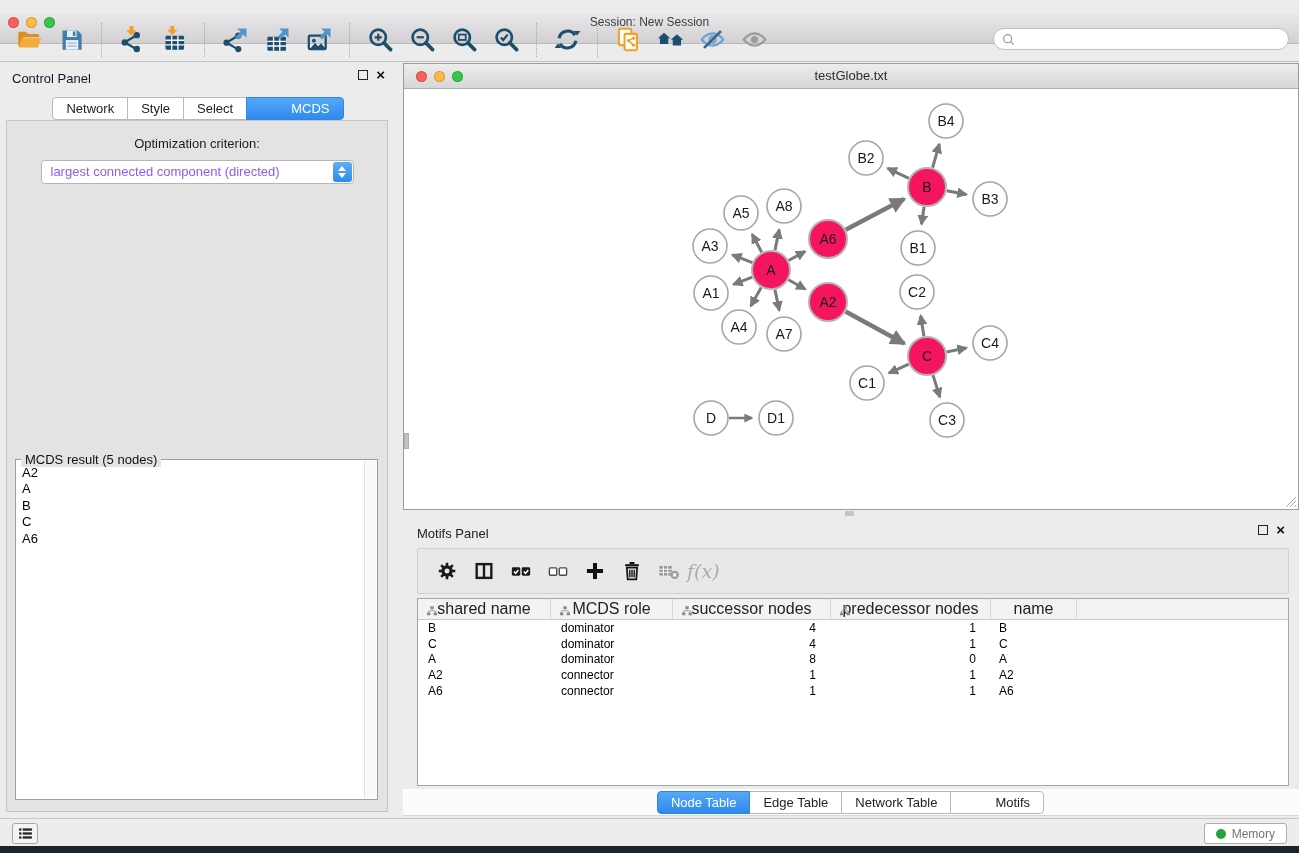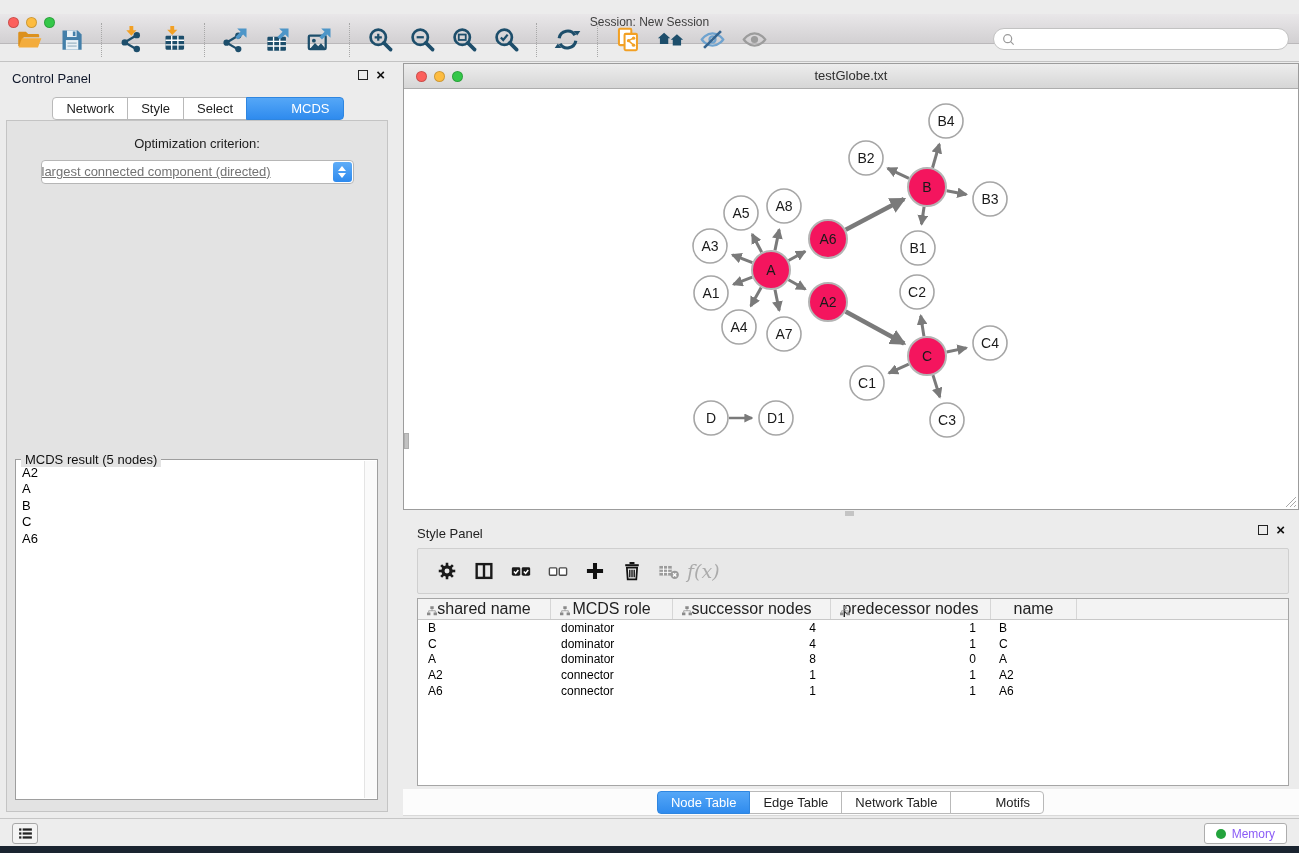--- a/index.html
+++ b/index.html
@@ -36,22 +36,22 @@
   .seg-tab { padding:3px 13px; background:#fff; border:1px solid #b9b9b9; margin-left:-1px;
     font-size:13px; color:#222; position:relative; }
   .seg-tab:first-child { border-radius:4px 0 0 4px; }
   .seg-tab:last-child { border-radius:0 4px 4px 0;padding-left:44px; }
   .seg-tab.active { background:linear-gradient(#55a7f7,#2f8bee); border-color:#2f86e0; color:#fff; z-index:1; }
   .cp-body { position:absolute; left:6px; right:9px; top:57px; bottom:6px;
     background:#e3e3e3; border:1px solid #c4c4c4; }
   .opt-label { text-align:center; margin-top:15px; color:#1c1c1c; }
   .select-box { position:relative; width:313px; height:24px; margin:9px auto 0;
     background:#fff; border:1px solid #b6b6b6; border-radius:4px; }
-  .select-box .val { display:block; line-height:22px; padding-left:0; color:#737373;
-    white-space:nowrap; overflow:hidden;text-decoration:underline; }
+  .select-box .val { display:block; line-height:22px; padding-left:9px; color:#8b5cf6;
+    white-space:nowrap; overflow:hidden; }
   .stepper { position:absolute; right:1px; top:1px; bottom:1px; width:19px; border-radius:3px;
     background:linear-gradient(#5fadf8,#2e8aee); }
   .stepper i { position:absolute; left:50%; transform:translateX(-50%);
     border-left:4px solid transparent; border-right:4px solid transparent; }
   .stepper .up { top:4px; border-bottom:5px solid #fff; }
   .stepper .dn { bottom:4px; border-top:5px solid #fff; }
   .cp-buttons { display:flex; justify-content:center; gap:14px; margin-top:12px; }
   .soft-btn { height:23px; padding:0 17px; background:#fff; border:1px solid #b3b3b3;
     border-radius:4px; font-size:13px; color:#111; line-height:21px; }
   .result-box { position:absolute; left:8px; right:9px; top:338px; bottom:11px;
@@ -95,21 +95,21 @@
   
   .tp-tabs { position:absolute; left:0; right:0; top:271px; height:27px; background:#fcfcfc;
     display:flex; justify-content:center; align-items:center; border-bottom:1px solid #d9d9d9; }
   .statusbar { position:absolute; left:0; right:0; top:818px; height:28px;
     background:#ededed; border-top:1px solid #c6c6c6; }
   .status-list-btn { position:absolute; left:12px; top:4px; width:26px; height:21px;
     background:#f4f4f4; border:1px solid #a8a8a8; border-radius:3px;
     display:flex; align-items:center; justify-content:center; }
   .memory-btn { position:absolute; right:12px; top:4px; height:21px; padding:0 11px;
     background:#fff; border:1px solid #adadad; border-radius:3px;
-    display:flex; align-items:center; gap:6px; font-size:12px; color:#8b5cf6; }
+    display:flex; align-items:center; gap:6px; font-size:12px; color:#737373; }
   .memory-dot { width:10px; height:10px; border-radius:50%; background:#23a33c; display:inline-block; }
   .bottom-strip { position:absolute; left:0; right:0; top:846px; height:7px; background:#1a2430; }
 </style>
 </head>
 <body>
 
 <div class="titlebar">
   <div class="lights">
     <span class="light red"></span>
     <span class="light yellow"></span>
@@ -377,21 +377,21 @@
       </svg>
   </div>
   <div class="mini-scroll-v"></div>
   <svg class="resize-grip" width="13" height="13" viewBox="0 0 13 13">
       <path d="M2 12L12 2M6 12l6-6M10 12l2-2" stroke="#a9a9a9" stroke-width="1" fill="none"></path>
     </svg>
 </div>
 <div class="mini-scroll-h"></div>
 
 <div class="table-panel">
-  <span class="tp-title">Style Panel</span>
+  <span class="tp-title">Motifs Panel</span>
   <span class="win-ctrl" style="position:absolute; top:7px;">
     <span class="float-ic"></span>
     <span class="close-ic">×</span>
   </span>
   <div class="tp-toolbar" id="tp-toolbar">
       <div class="tp-btn">
         <svg width="22" height="22" viewBox="0 0 24 24">
           <g fill="#1A1A1A">
             <rect x="10.6" y="3" width="2.8" height="18"></rect>
             <rect x="10.6" y="3" width="2.8" height="18" transform="rotate(45 12 12)"></rect>

